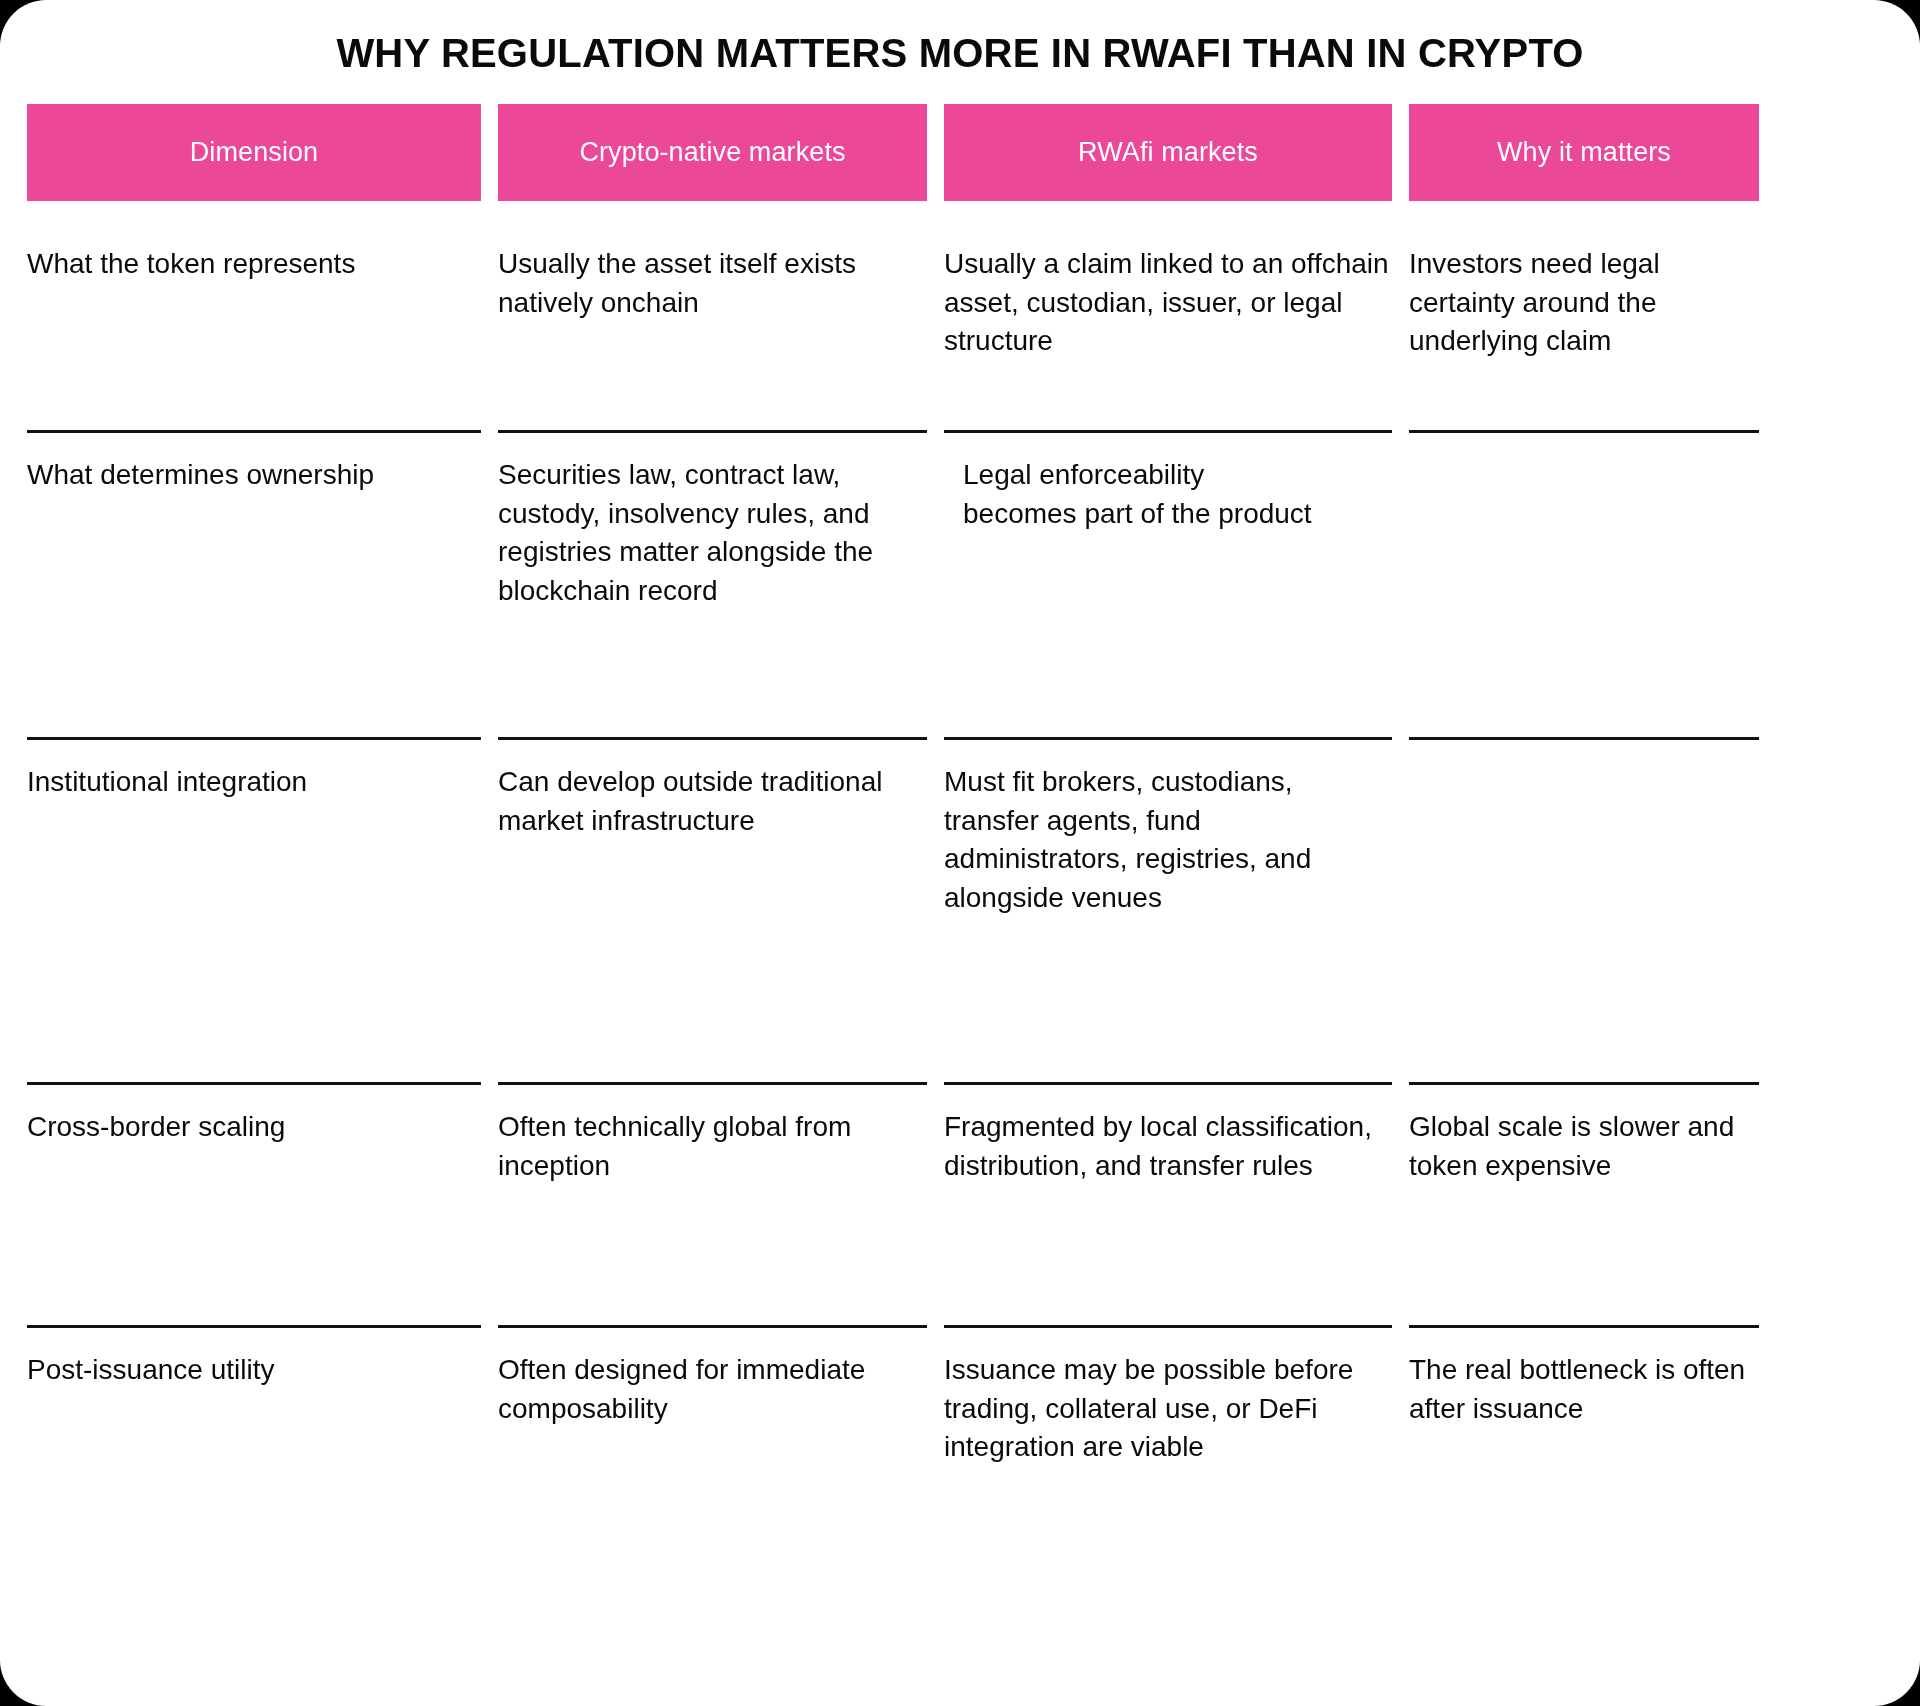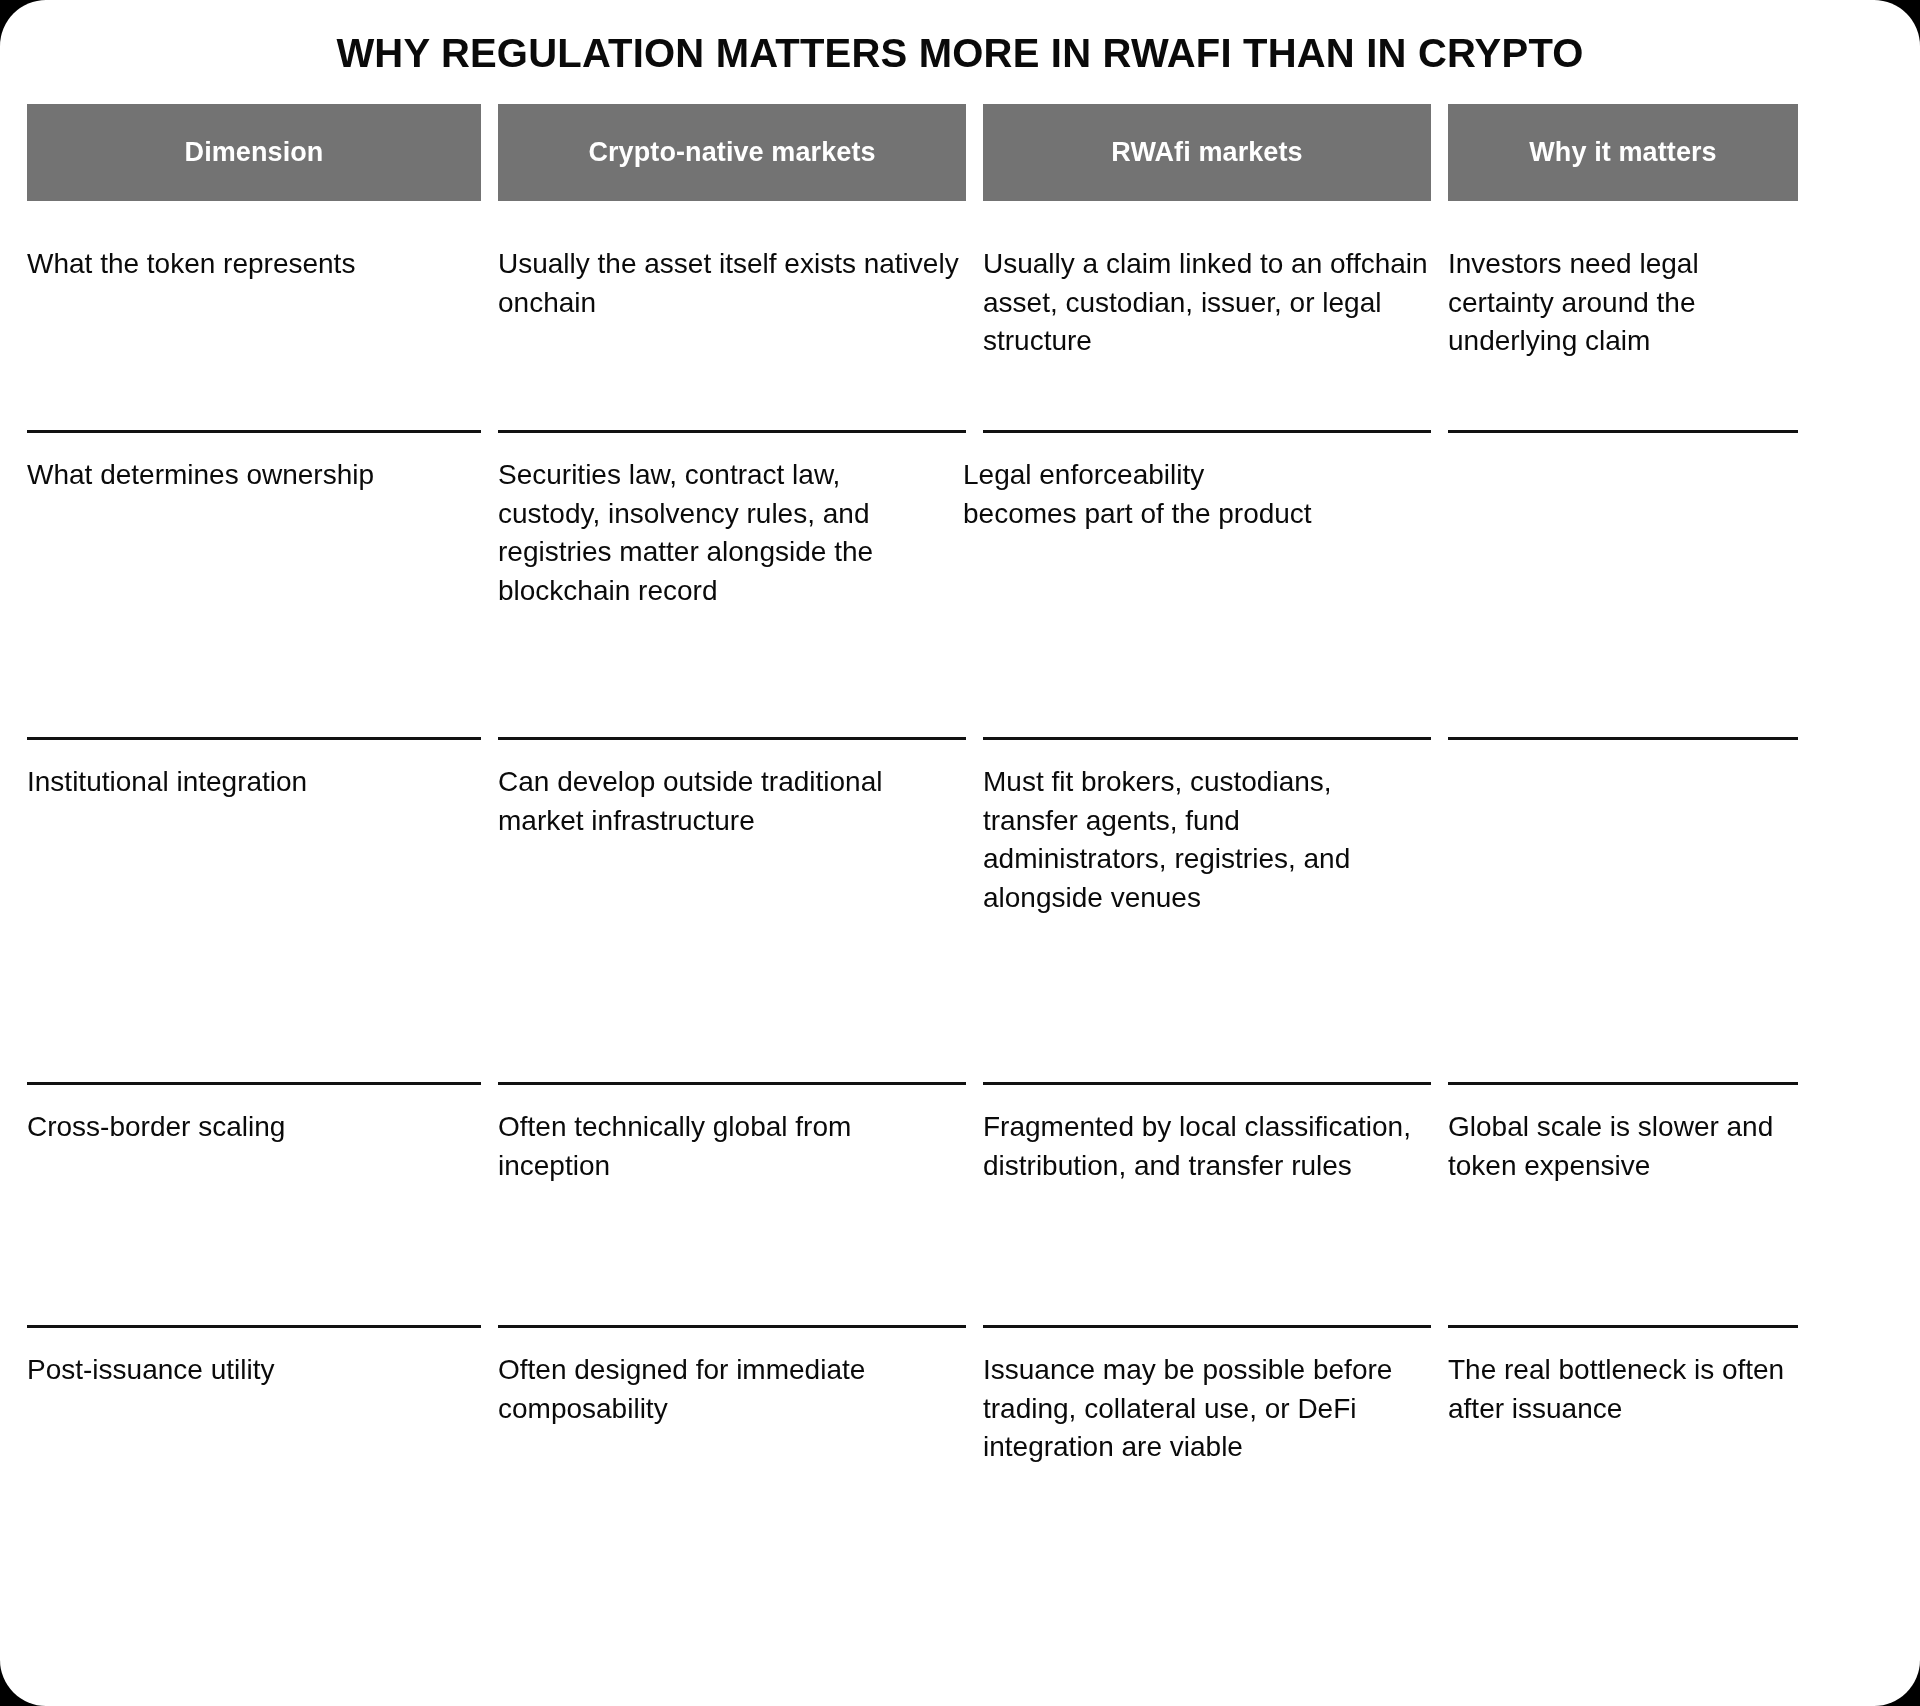--- a/index.html
+++ b/index.html
@@ -38,34 +38,34 @@
   }
   .row {
     display: flex;
     width: 1848px;
   }
   .cell {
     flex: 0 0 auto;
   }
   
   .c0 { width: 454px; margin-right: 17px; }
-  .c1 { width: 468px; margin-right: 17px; }
+  .c1 { width: 429px; margin-right: 17px; }
   .c2 { width: 448px; margin-right: 17px; }
   .c3 { width: 350px; }
 
   
   #header-row .hcell {
-    background: #737373;
+    background: #ec4899;
     height: 97px;
     display: flex;
     align-items: center;
     justify-content: center;
     color: #ffffff;
     font-size: 27px;
-    font-weight: 700;
+    font-weight: 400;
     letter-spacing: 0.1px;
     text-align: center;
   }
 
   
   .body-row { position: relative; }
   .body-row .bcell {
     padding-top: 23px;
     padding-bottom: 4px;
     font-size: 28px;

